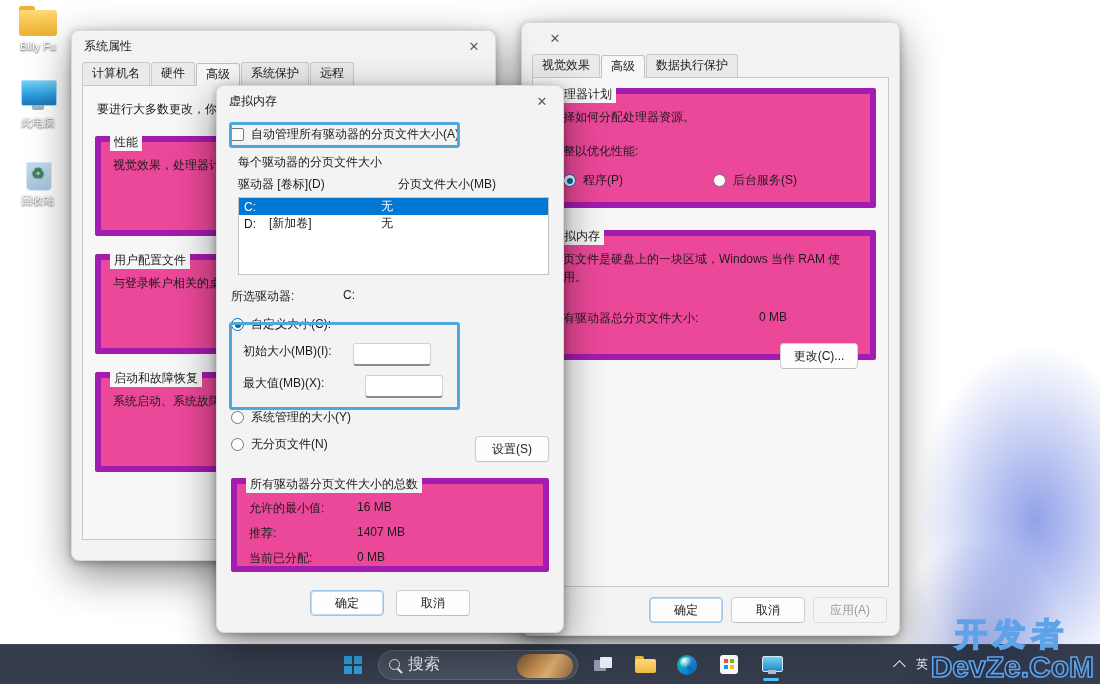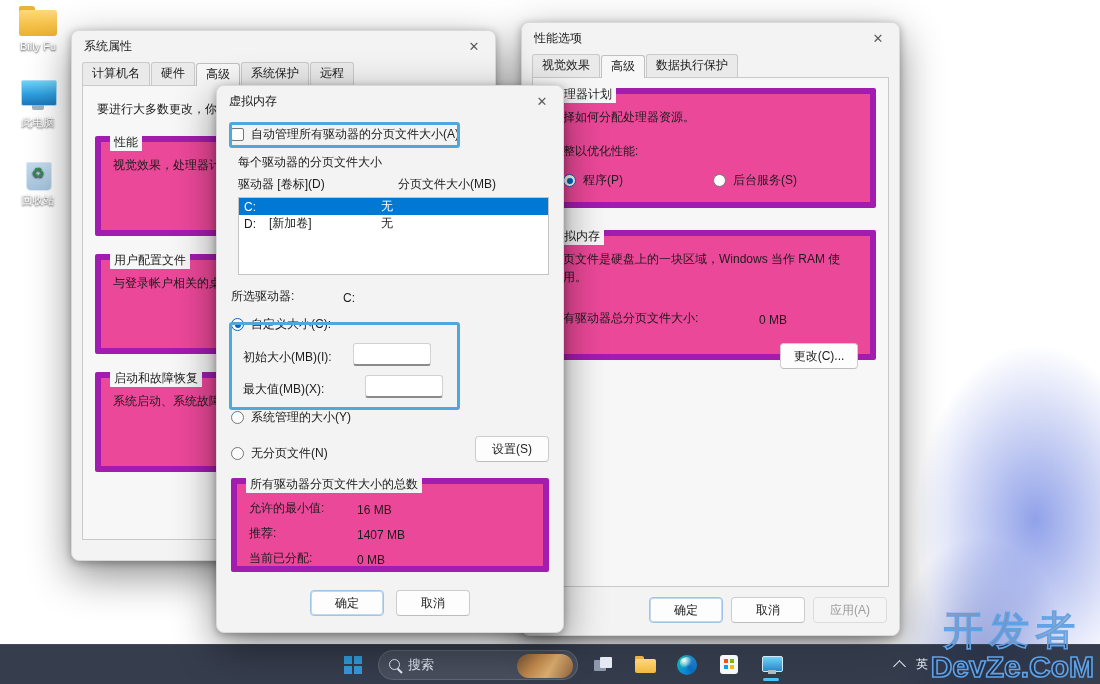--- a/index.html
+++ b/index.html
@@ -265,21 +265,21 @@
   .win-logo { width: 18px; height: 18px; display:grid; grid-template-columns: 8px 8px; grid-template-rows:8px 8px; gap:2px; }
   .win-logo i { background:#2f9fe0; display:block; }
 
   #searchbox {
     width: 200px; height: 30px;
     background: rgba(240,244,250,0.10);
     border: 1px solid rgba(255,255,255,0.14);
     border-radius: 16px;
     display:flex; align-items:center;
     padding: 0 10px; gap: 8px;
-    color: #e7ecf5; font-size: 13px;
+    color: #e7ecf5; font-size: 16px;
     position: relative; overflow:hidden;
     cursor: text;
   }
   #searchbox .mag {
     width: 11px; height: 11px; border: 1.6px solid #e7ecf5; border-radius: 50%;
     position: relative; flex: 0 0 auto;
   }
   #searchbox .mag::after {
     content:""; position:absolute; right:-4px; bottom:-3px;
     width: 6px; height: 1.6px; background:#e7ecf5; transform: rotate(45deg);
@@ -337,33 +337,33 @@
     content:""; position:absolute; left:7px; top:14px; width:8px; height:4px; background:#a9bccb;
   }
 
   
   #watermark {
     position:absolute; right: 6px; bottom: 2px;
     text-align: center; pointer-events:none; z-index: 60;
     line-height: 1;
   }
   #watermark .wm1 {
-    font-size: 40px; letter-spacing: 6px;
+    font-size: 32px; letter-spacing: 6px;
     color: rgba(12,26,60,0.25);
     -webkit-text-stroke: 1.6px #5ea3e8;
-    font-weight: 400;
+    font-weight: 700;
   }
   #watermark .wm2 {
     font-size: 30px; margin-top: 2px;
     color: rgba(12,26,60,0.25);
     -webkit-text-stroke: 1.6px #5ea3e8;
     font-weight: 700;
   }
 
-  .row { display:flex; align-items:flex-end; }
+  .row { display:flex; align-items:flex-start; }
   .lbl { font-size:12px; color:#1b1b1b; }
 </style>
 </head>
 <body>
 
 <div id="desktop">
   <div id="wallpaper-bloom"></div>
 
   <div class="desk-icon" style="left:4px; top:6px;">
     <span class="glyph ic-folder"></span>
@@ -373,21 +373,20 @@
     <span class="glyph ic-bin"></span>
     <span>回收站</span>
   </div>
   <div class="desk-icon" style="left:4px; top:80px;">
     <span class="glyph ic-pc"></span>
     <span>此电脑</span>
   </div>
 
   <div class="dialog" style="left:521px; top:22px; width:379px; height:614px;">
     <div class="dlg-title">
-      <span class="t">性能选项</span>
       <span class="dlg-close">✕</span>
     </div>
 
     <div class="tabstrip">
       <div class="tab">视觉效果</div>
       <div class="tab active">高级</div>
       <div class="tab">数据执行保护</div>
     </div>
 
     <div class="tabpane" style="height:510px;">

